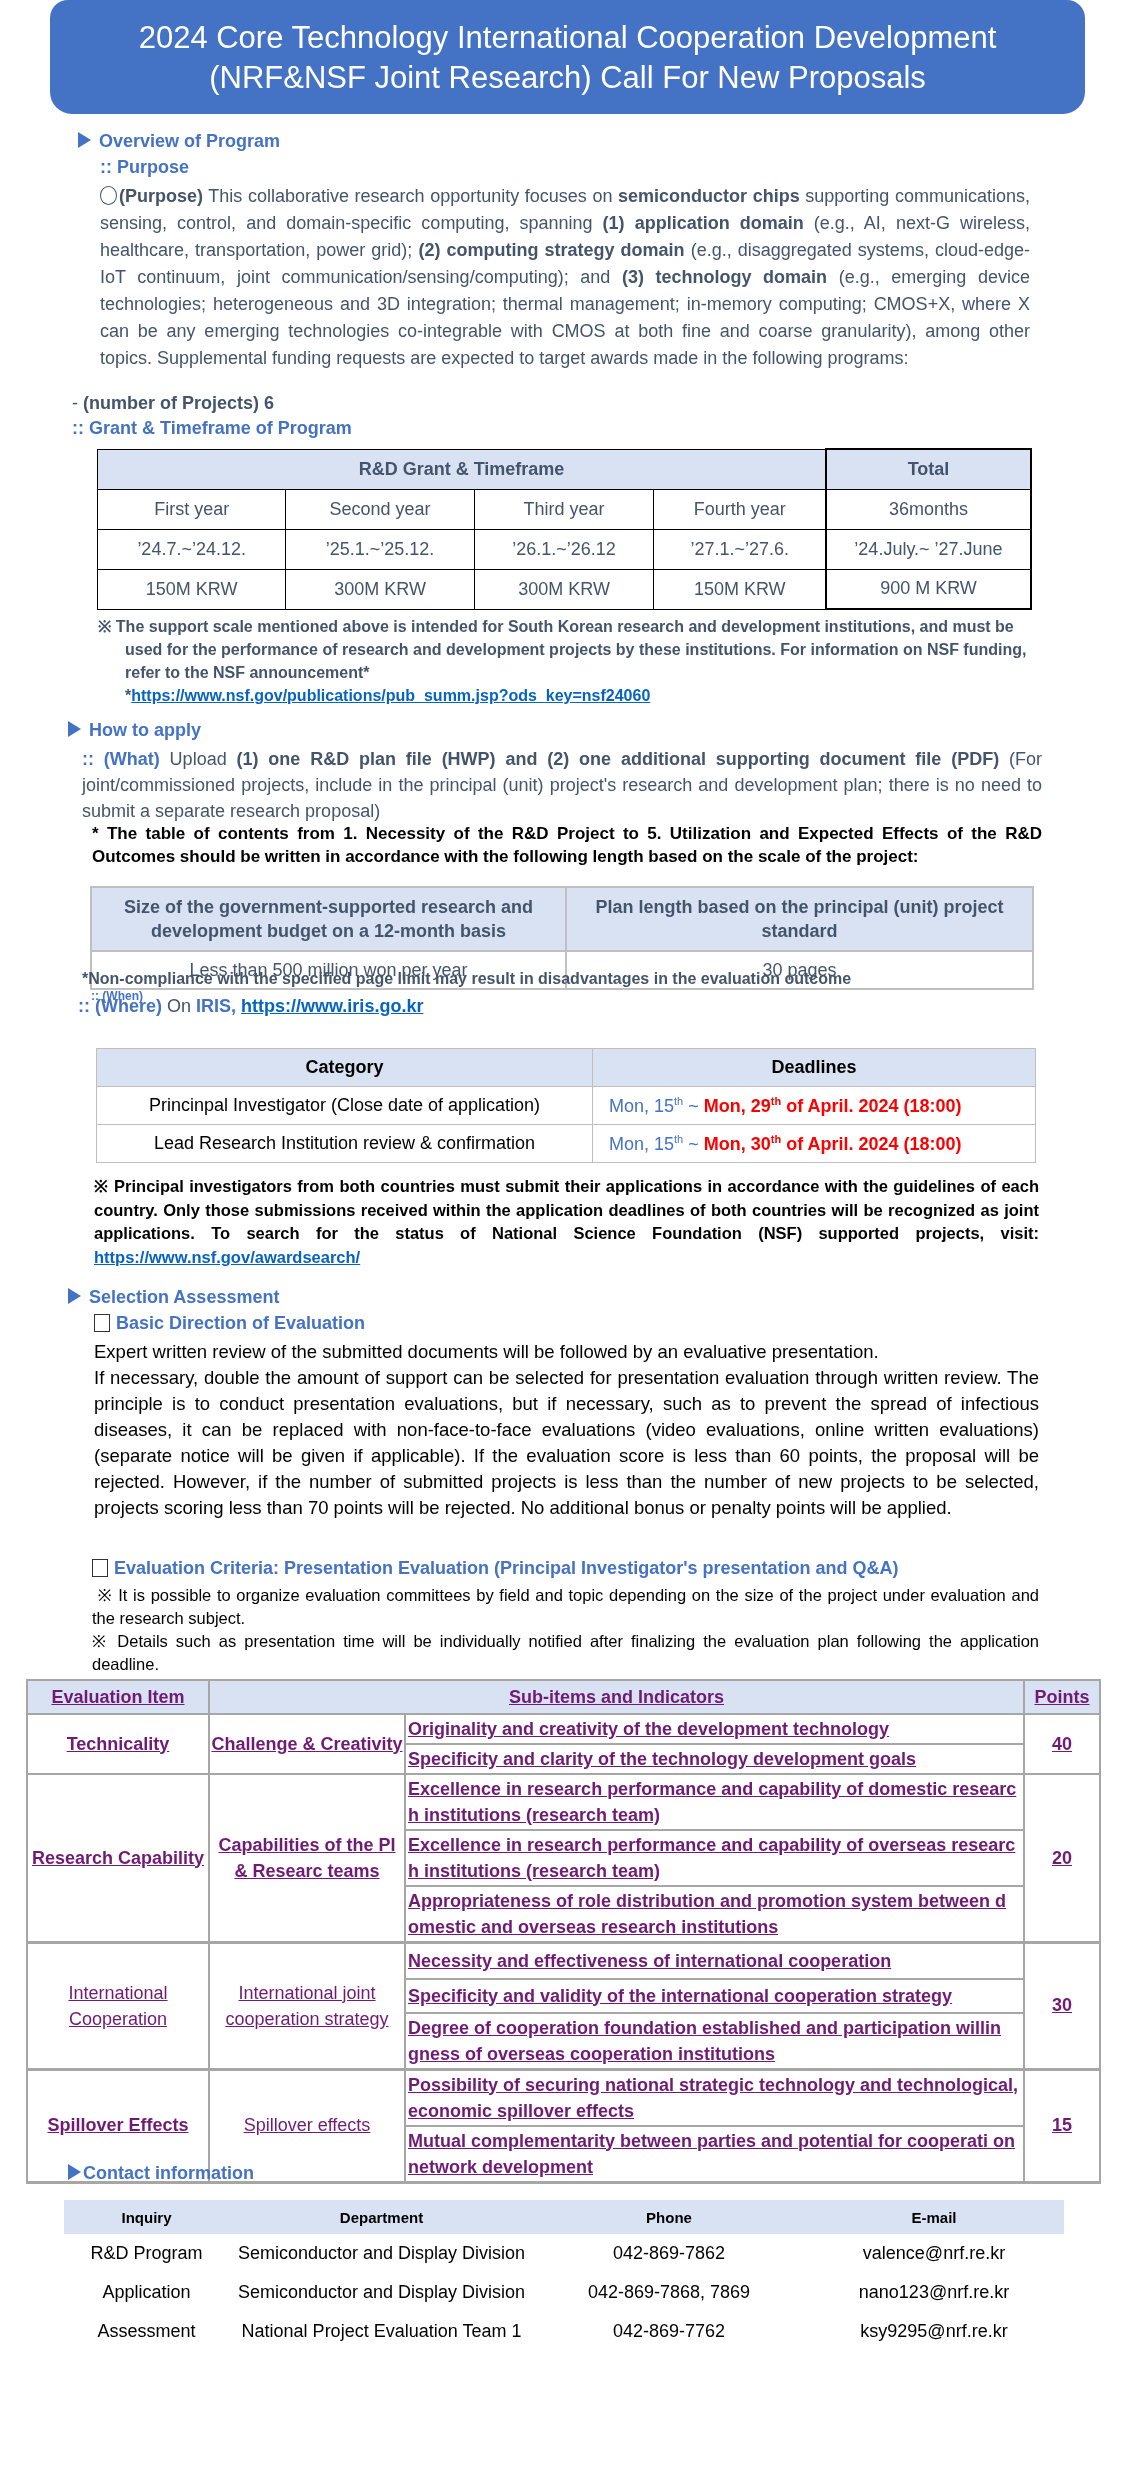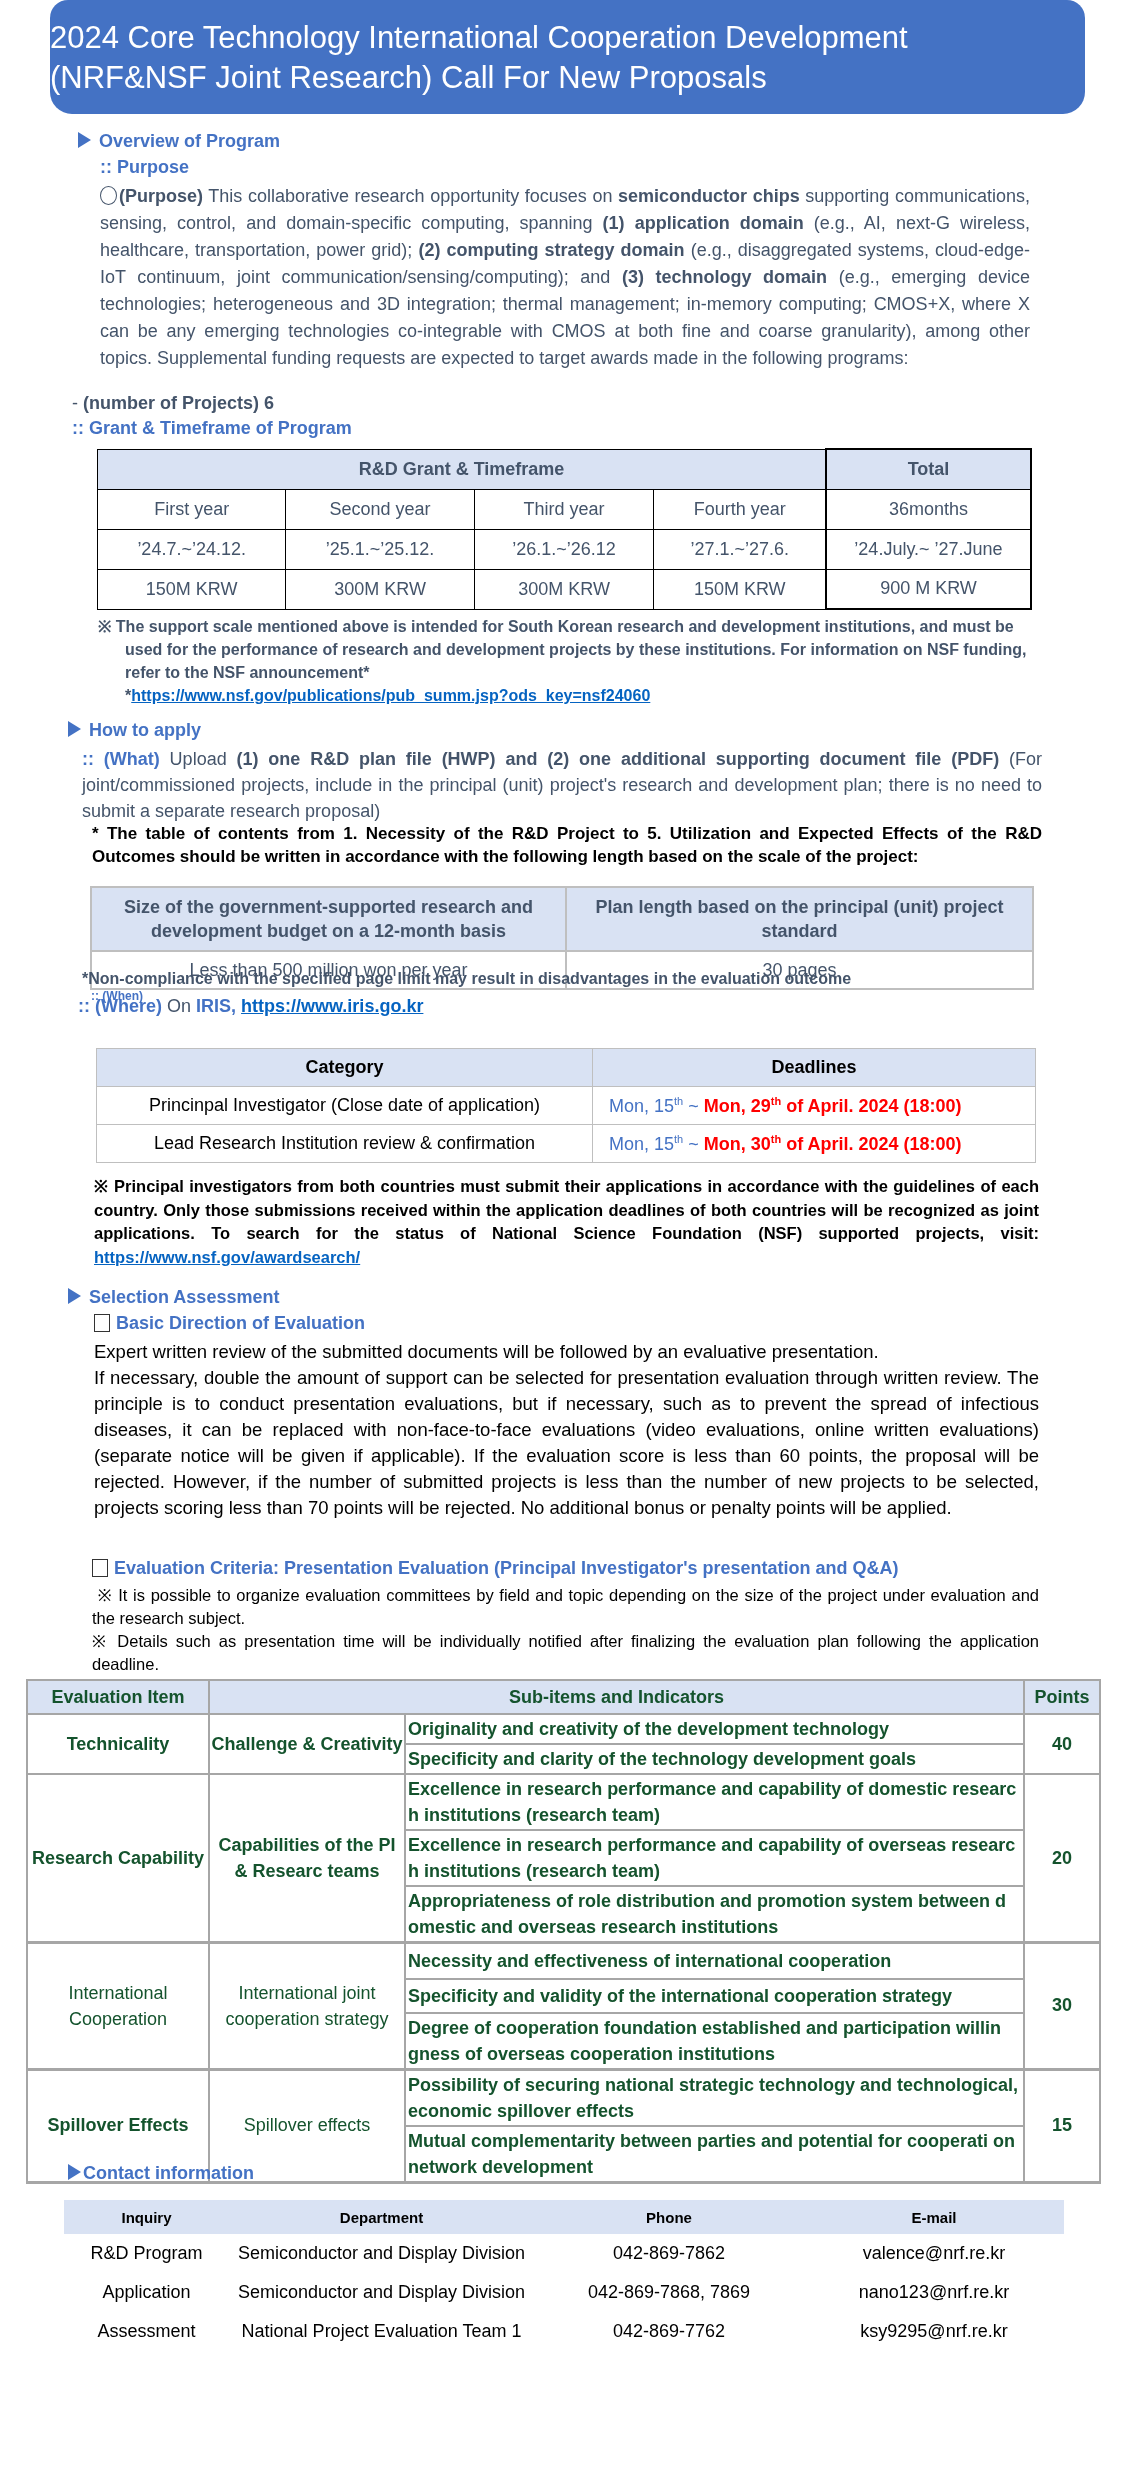--- a/index.html
+++ b/index.html
@@ -5,21 +5,21 @@
   * { box-sizing: border-box; margin: 0; padding: 0; }
   body {
     width: 1125px; height: 2481px; background: #ffffff;
     font-family: "Liberation Sans", sans-serif; color: #44546A;
     position: relative; overflow: hidden;
   }
   .banner {
     position: absolute; left: 50px; top: 0; width: 1035px; height: 114px;
     background: #4472C4; border-radius: 0 0 22px 22px;
     border-top-left-radius: 18px; border-top-right-radius: 18px;
-    color: #ffffff; font-size: 31px; line-height: 40px;
+    color: #ffffff; text-align: center; font-size: 31px; line-height: 40px;
     padding-top: 18px;
   }
   .abs { position: absolute; }
   .blue { color: #4472C4; }
   .navy { color: #44546A; }
   .black { color: #000000; }
   .red { color: #FF0000; }
   .link { color: #0563C1; text-decoration: underline; }
   .b { font-weight: bold; }
   .h-sec { font-size: 18px; font-weight: bold; color: #4472C4; }
@@ -28,21 +28,21 @@
   .circle { display: inline-block; width: 17px; height: 19px; border: 1.5px solid #44546A; border-radius: 50%; vertical-align: -3px; margin-right: 2px; }
   .sq { display: inline-block; width: 16px; height: 18px; border: 1.5px solid #333; vertical-align: -3px; margin-right: 6px; }
   table { border-collapse: collapse; }
   .t1 td { border: 1px solid #000; text-align: center; font-size: 18px; color: #44546A; height: 40px; }
   .t1 .hd { background: #D9E2F3; font-weight: bold; }
   .t1 .tot { border-left: 2px solid #000; border-right: 2px solid #000; }
   .t2 td { border: 2px solid #BFBFBF; text-align: center; font-size: 18px; color: #44546A; }
   .t2 .hd { background: #D9E2F3; font-weight: bold; }
   .t3 td { border: 1px solid #BFBFBF; font-size: 18px; height: 38px; text-align: center; color: #000; }
   .t3 .hd { background: #D9E2F3; font-weight: bold; }
-  .t4 td { border: 2px solid #A6A6A6; font-size: 18px; color: #14532d; font-weight: bold; }
+  .t4 td { border: 2px solid #A6A6A6; font-size: 18px; color: #701a75; font-weight: bold; text-decoration: underline; }
   .t4 .hd { background: #D9E2F3; text-align: center; height: 34px; }
   .t4 .c { text-align: center; }
   .t4 .ind { text-align: left; line-height: 26px; padding: 1px 2px; }
   .t5 td { font-size: 18px; text-align: center; color: #000; height: 39px; }
   .t5 .hd td { background: #D9E2F3; font-weight: bold; font-size: 15px; height: 34px; }
   sup { font-size: 11px; }
 </style>
 </head>
 <body>
 

